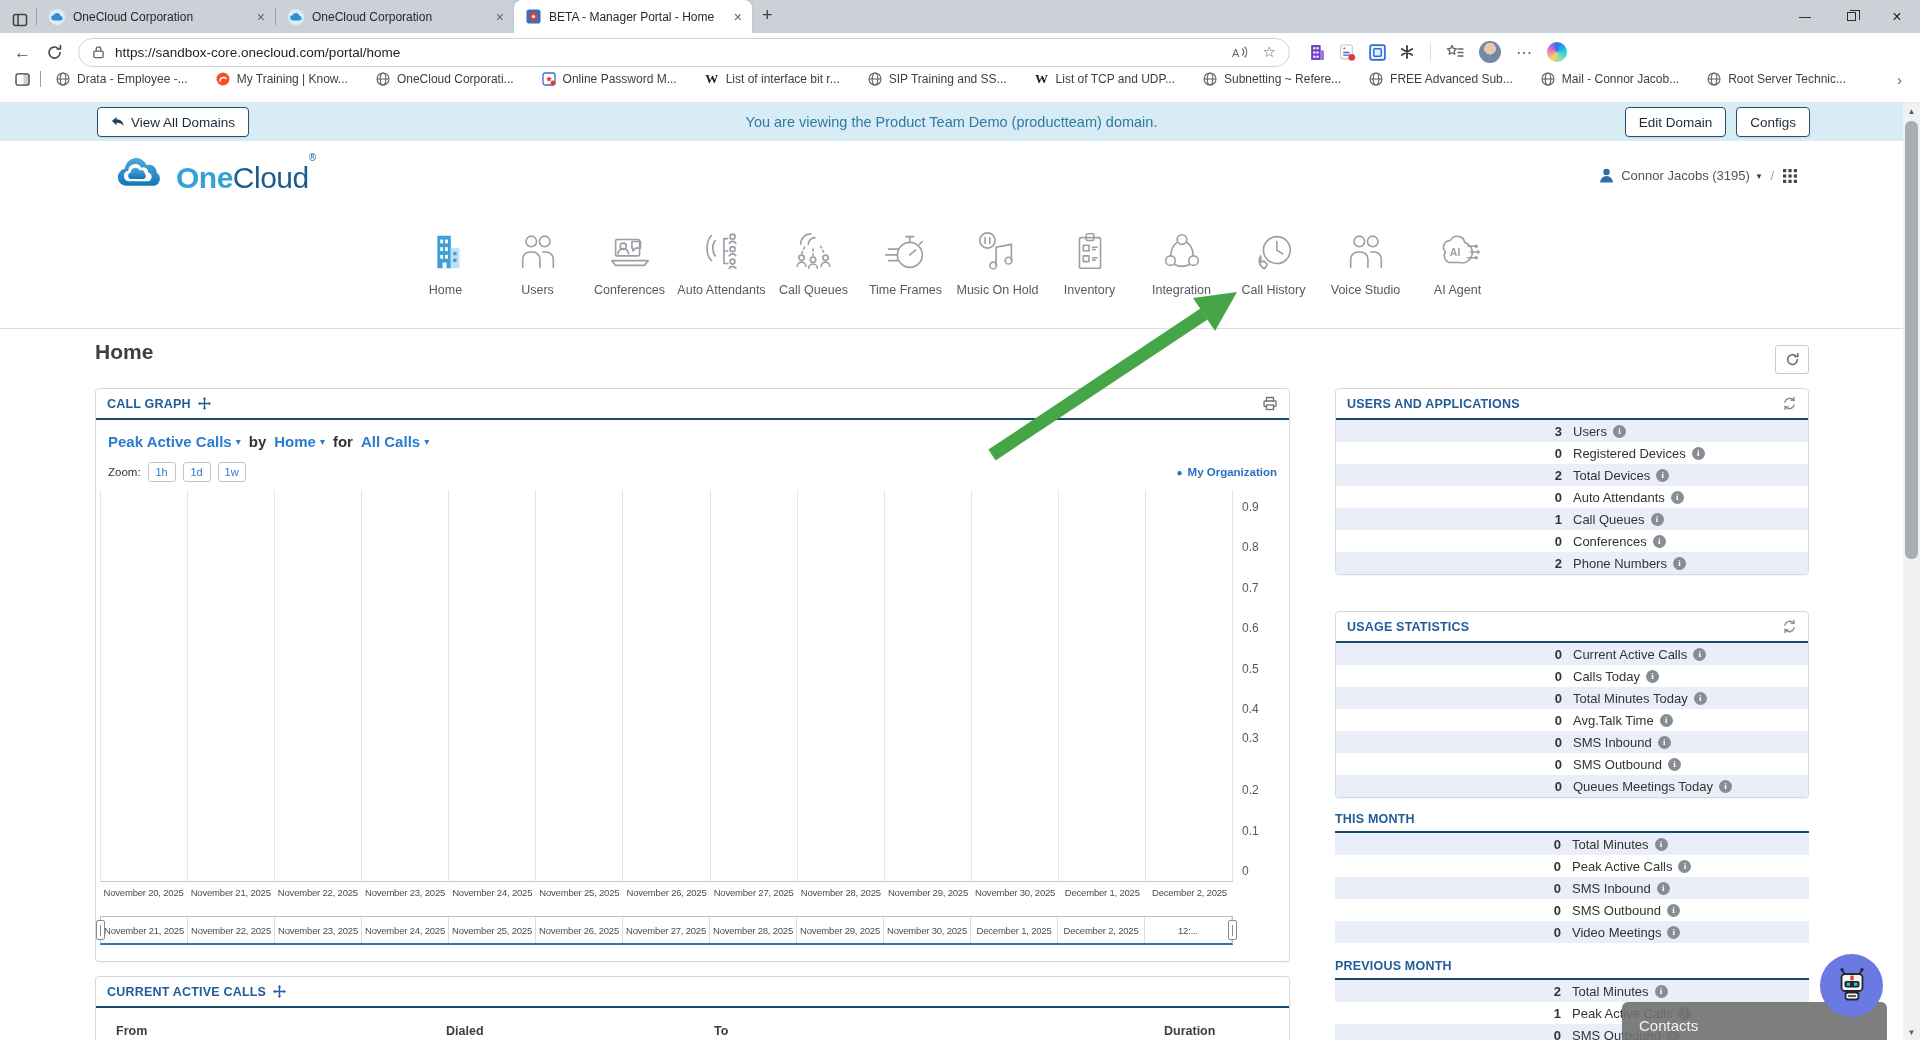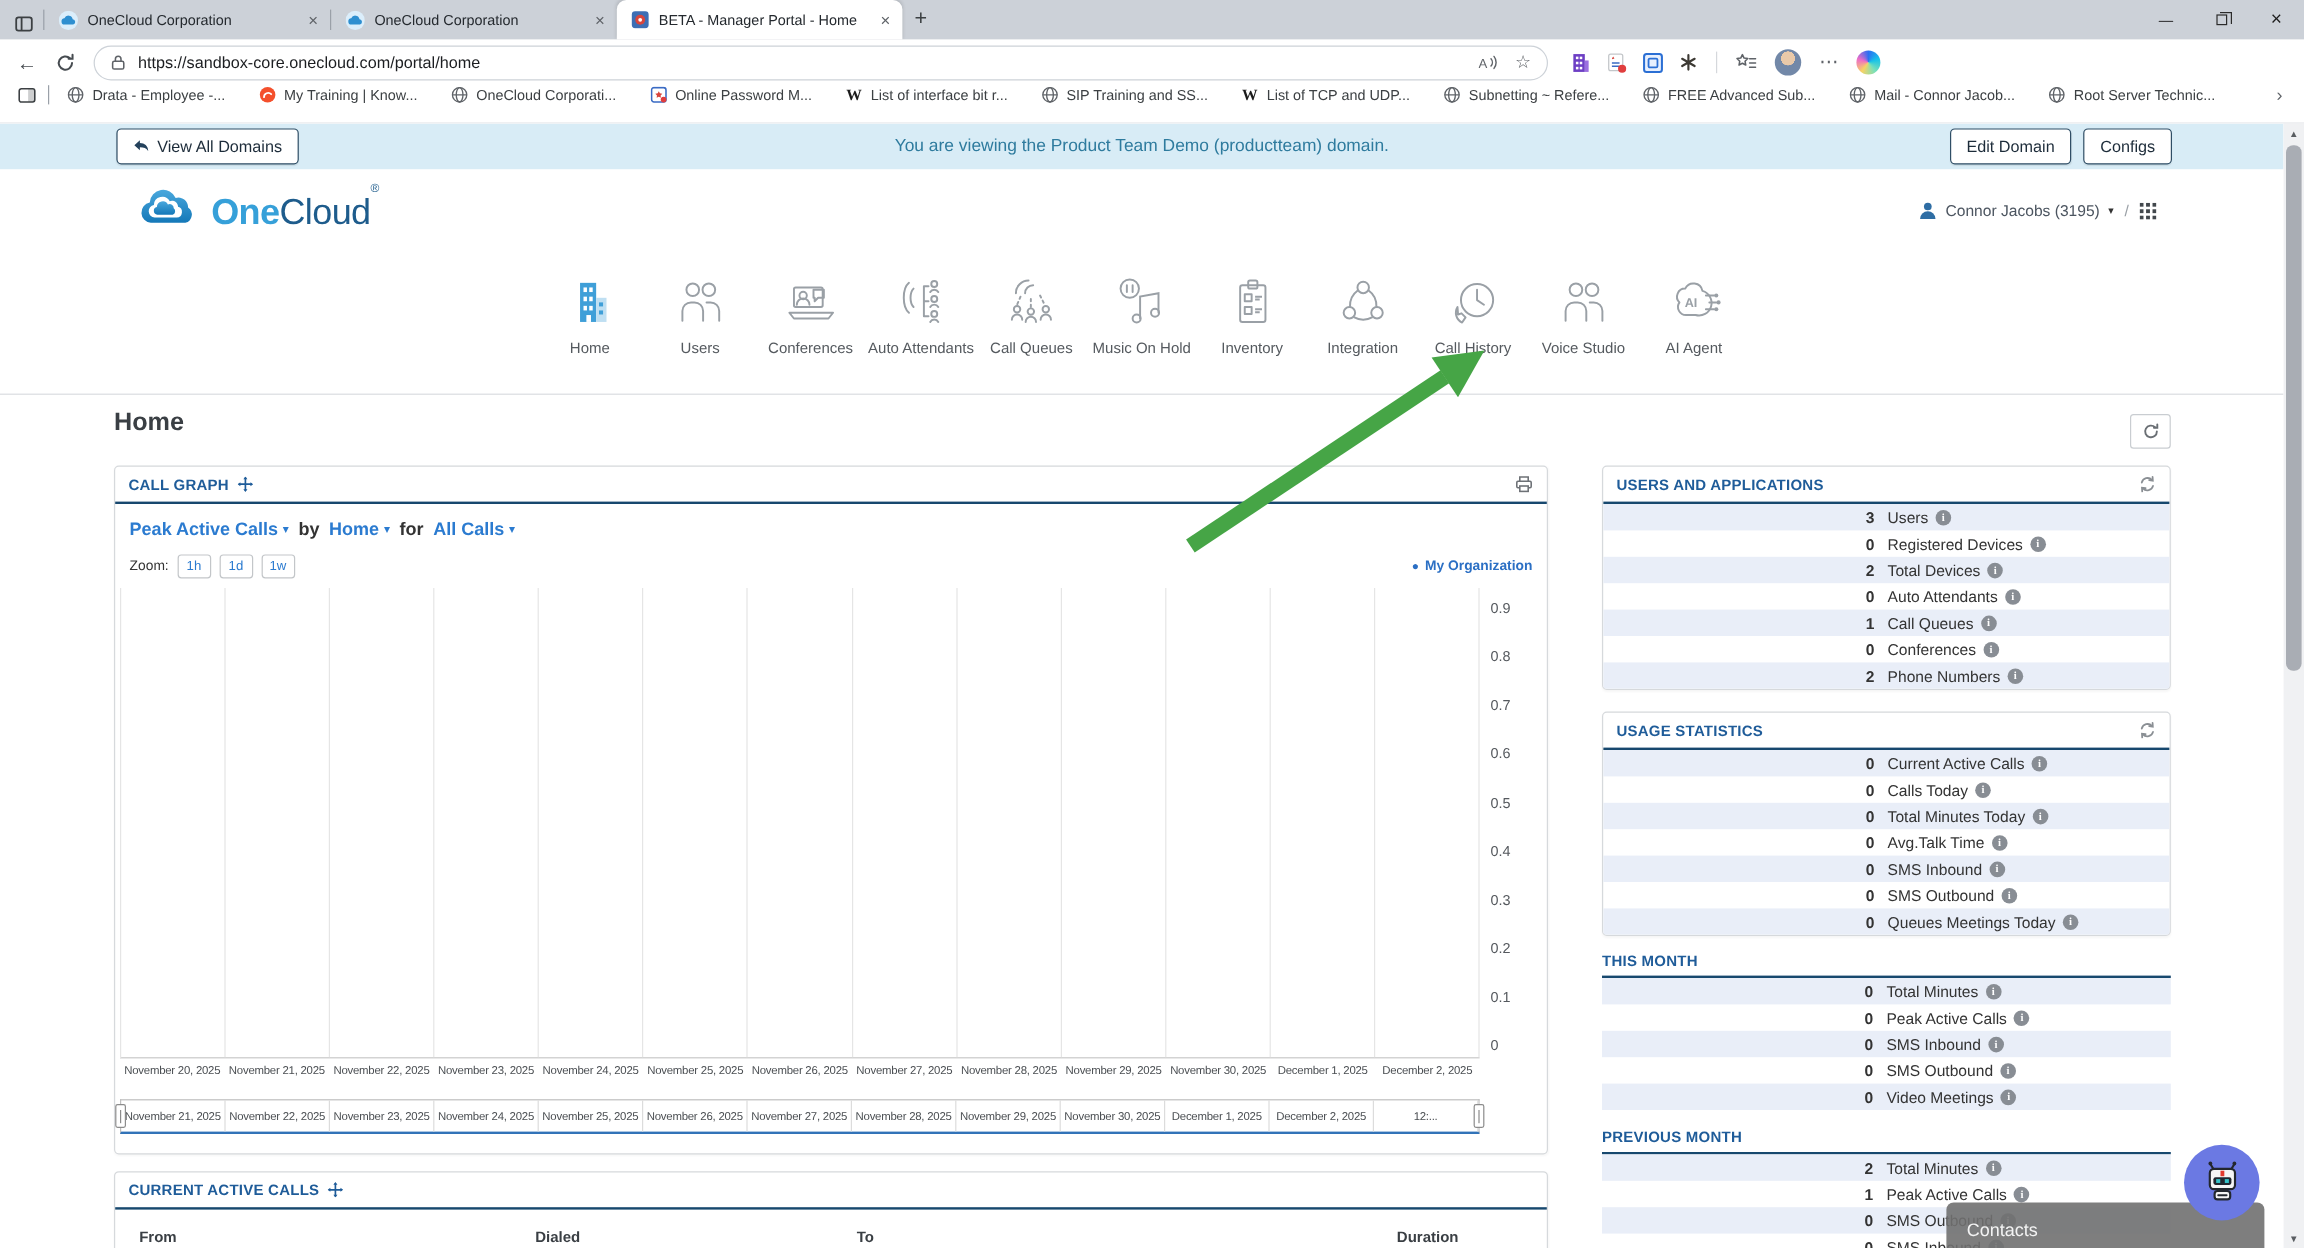--- a/index.html
+++ b/index.html
@@ -82,21 +82,21 @@
 .ncol{flex:1;border-right:1px solid #dcdcdc;display:flex;align-items:center;justify-content:center;font-size:9.5px;color:#4a4e52;white-space:nowrap;overflow:hidden;letter-spacing:-.2px}
 .ncol:last-child{border-right:none}
 .handle{position:absolute;top:3px;width:9px;height:20px;background:linear-gradient(#8c8c8c,#8c8c8c) center/1px 11px no-repeat,#fff;border:1px solid #8c8c8c;border-radius:2px}
 .handle.l{left:-5px}.handle.r{right:-5px}
 
 .activecalls{left:95px;top:873px;width:1195px;height:120px}
 .ac-cols{display:grid;grid-template-columns:330px 268px 450px 1fr;padding:0 20px;margin-top:16px;font-size:12.5px;font-weight:bold;color:#3a3f44}
 
 .rightcol{position:absolute;left:1335px;top:285px;width:474px}
 .pbox{border:1px solid #d6d9dc;border-radius:4px;background:#fff;overflow:hidden;box-shadow:0 1px 2px rgba(0,0,0,.04)}
-.pbox+.pbox{margin-top:18px}
+.pbox+.pbox{margin-top:36px}
 .srow{display:flex;align-items:center;height:22px;font-size:13px;color:#333}
 .rows .srow:nth-child(odd){background:#e9eef8}
 .sval{width:226px;text-align:right;font-weight:bold;color:#333}
 .slab{margin-left:11px}
 .sinfo{margin-left:6px;width:13px;height:13px;border-radius:50%;background:#888d94;color:#fff;font-size:9px;font-weight:bold;display:inline-flex;align-items:center;justify-content:center;font-family:"Liberation Serif",serif}
 .sect{margin-top:8px}
 .sect-head{height:27px;display:flex;align-items:center;border-bottom:2px solid #17486e;color:#1f5c99;font-weight:bold;font-size:12.5px;letter-spacing:.2px}
 .sect .rows{margin-top:0}
 .sect+.sect{margin-top:10px}
 
@@ -480,20 +480,31 @@
             <path d="M18.5 41a4.5 4.5 0 0 1 9 0"></path>
             <circle cx="36" cy="30" r="2.8"></circle>
             <path d="M31.5 39a4.5 4.5 0 0 1 9 0"></path>
           </svg>
         </div>
       <div class="nav-label">Call Queues</div>
     </div>
     <div class="nav-item">
       <div class="nav-ico">
           <svg width="46" height="46" viewBox="0 0 48 48" fill="none" stroke="#9aa0a6" stroke-width="1.7" stroke-linecap="round">
+            <circle cx="28" cy="27" r="13"></circle>
+            <path d="M24 8h8M28 8v6M38 16l3-3"></path>
+            <path d="M28 27l6-5"></path>
+            <path d="M6 21h9M3 27h12M6 33h9"></path>
+          </svg>
+        </div>
+      <div class="nav-label">Time Frames</div>
+    </div>
+    <div class="nav-item">
+      <div class="nav-ico">
+          <svg width="46" height="46" viewBox="0 0 48 48" fill="none" stroke="#9aa0a6" stroke-width="1.7" stroke-linecap="round">
             <circle cx="13" cy="12" r="8"></circle>
             <path d="M10.5 9v6M15.5 9v6"></path>
             <path d="M22 38V19l16-3v17"></path>
             <circle cx="19" cy="38" r="3.5"></circle>
             <circle cx="35" cy="33" r="3.5"></circle>
           </svg>
         </div>
       <div class="nav-label">Music On Hold</div>
     </div>
     <div class="nav-item">
@@ -683,21 +694,21 @@
           <span class="handle r"></span>
         </div>
       </div>
       <div class="ycol">
         <span style="top:17px">0.9</span>
         <span style="top:57px">0.8</span>
         <span style="top:98px">0.7</span>
         <span style="top:138px">0.6</span>
         <span style="top:179px">0.5</span>
         <span style="top:219px">0.4</span>
-        <span style="top:260px">0.3</span>
+        <span style="top:248px">0.3</span>
         <span style="top:300px">0.2</span>
         <span style="top:341px">0.1</span>
         <span style="top:381px">0</span>
       </div>
     </div>
   </div>
 
   <div class="panel activecalls">
     <div class="phead">
       <span>CURRENT ACTIVE CALLS</span>

